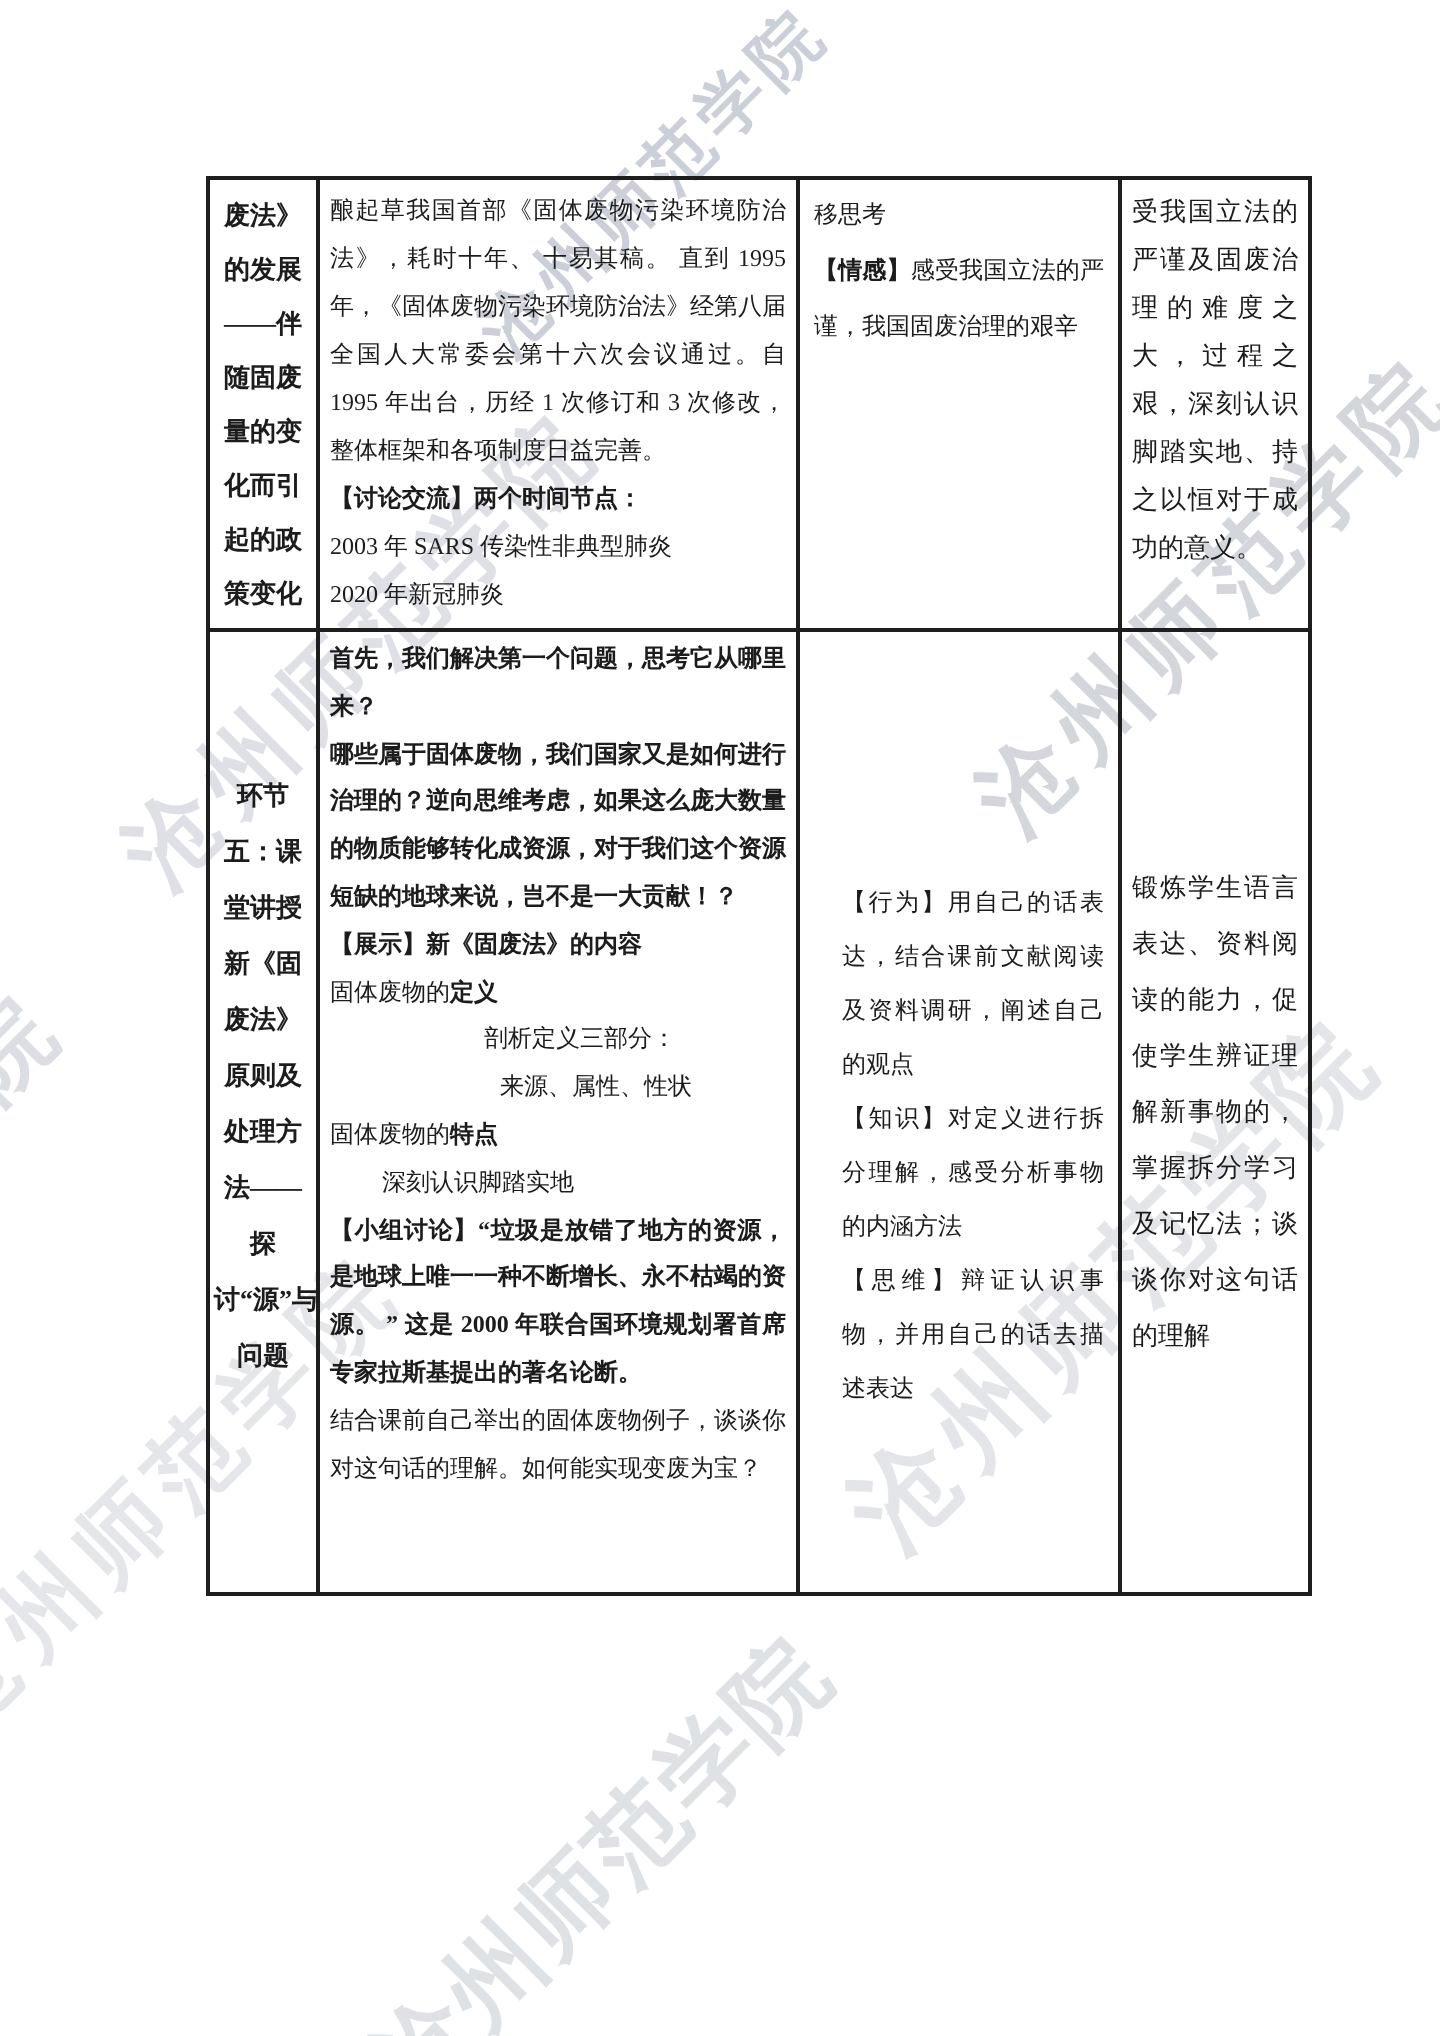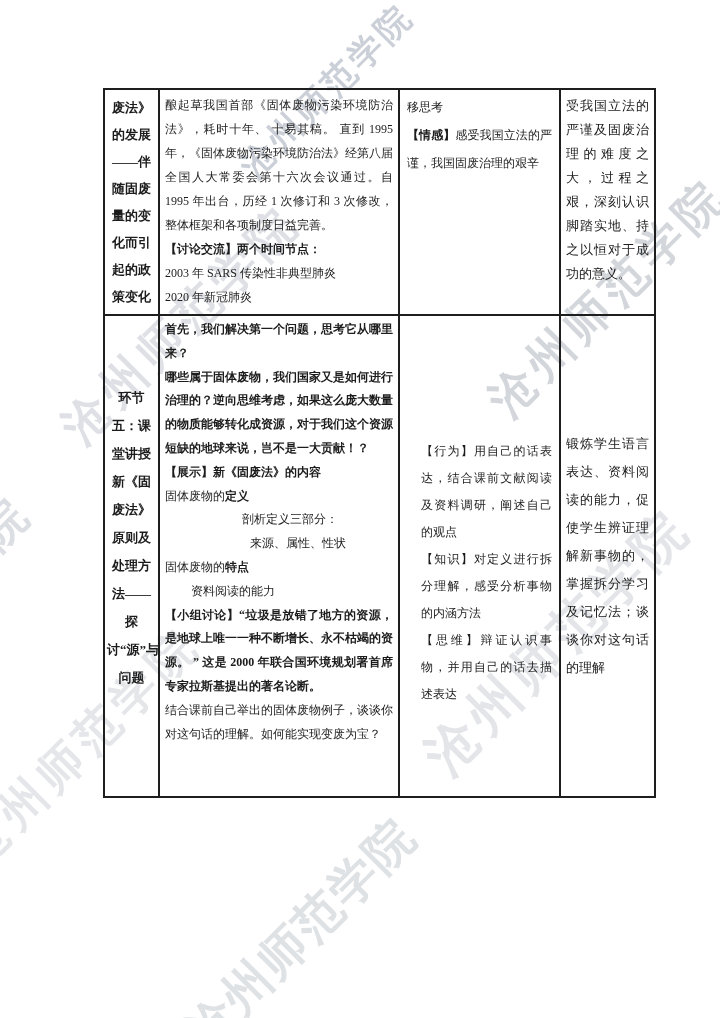--- a/index.html
+++ b/index.html
@@ -115,21 +115,21 @@
         <p>环节五：课堂讲授新《固废法》原则及处理方法——探讨“源”与“汇”的问题</p>
       </td>
       <td class="col2 cell-content r2c">
         <p class="b">首先，我们解决第一个问题，思考它从哪里来？</p>
         <p class="b">哪些属于固体废物，我们国家又是如何进行治理的？逆向思维考虑，如果这么庞大数量的物质能够转化成资源，对于我们这个资源短缺的地球来说，岂不是一大贡献！？</p>
         <p class="b">【展示】新《固废法》的内容</p>
         <p><span>固体废物的</span><b>定义</b></p>
         <p class="ind1">剖析定义三部分：</p>
         <p class="ind2">来源、属性、性状</p>
         <p><span>固体废物的</span><b>特点</b></p>
-        <p class="ind3">资料阅读的能力</p>
+        <p class="ind3">深刻认识脚踏实地</p>
         <p class="b">【小组讨论】“垃圾是放错了地方的资源，是地球上唯一一种不断增长、永不枯竭的资源。 ” 这是 2000 年联合国环境规划署首席专家拉斯基提出的著名论断。</p>
         <p>结合课前自己举出的固体废物例子，谈谈你对这句话的理解。如何能实现变废为宝？</p>
       </td>
       <td class="col3 cell-design r2d">
         <p><span>【行为】</span><span>用自己的话表达，结合课前文献阅读及资料调研，阐述自己的观点</span></p>
         <p><span>【知识】</span><span>对定义进行拆分理解，感受分析事物的内涵方法</span></p>
         <p><span>【思维】</span><span>辩证认识事物，并用自己的话去描述表达</span></p>
       </td>
       <td class="col4 cell-purpose r2p">
         <p>锻炼学生语言表达、资料阅读的能力，促使学生辨证理解新事物的，掌握拆分学习及记忆法；谈谈你对这句话的理解</p>

